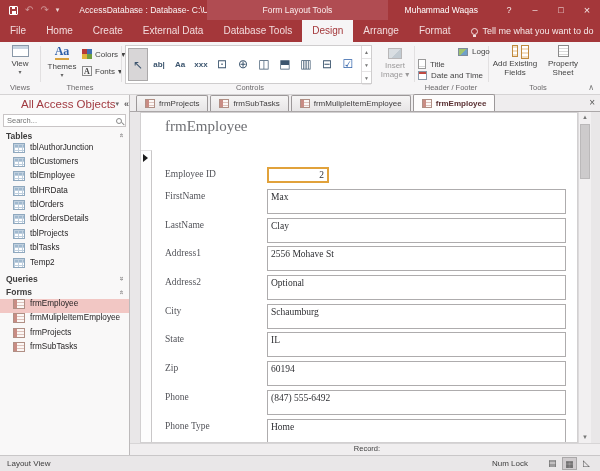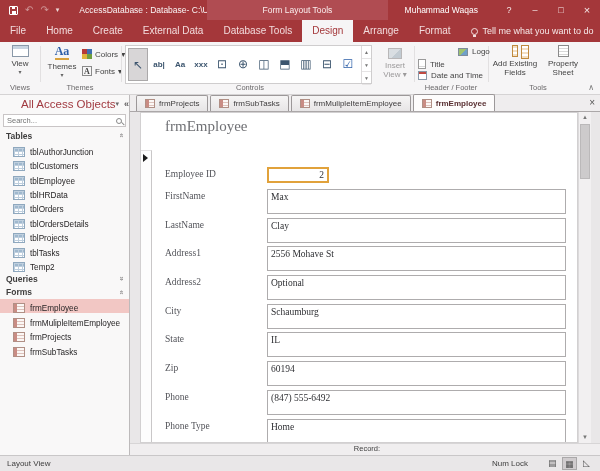--- a/index.html
+++ b/index.html
@@ -96,21 +96,21 @@
                display:flex; align-items:center; padding:0 3px; }
   .np-search input { flex:1; border:none; outline:none; font-size:7.5px; color:#444; font-family:inherit; background:transparent; }
   .magnifier { width:6px; height:6px; border:1px solid #8A8A8A; border-radius:50%; position:relative; }
   .magnifier::after { content:""; position:absolute; width:3.5px; height:1px; background:#8A8A8A;
                       transform:rotate(45deg); right:-3px; bottom:-1px; }
   .np-group-hd { display:flex; align-items:center; height:13.5px; padding:0 6px; font-size:8.5px; font-weight:bold; color:#3F3E3E; }
   .np-group-hd .gname { flex:1; }
   .chev { font-size:8px; color:#8A8889; display:inline-block; }
   .chev.up { transform:rotate(90deg); }
   .chev.down { transform:rotate(-90deg); }
-  .np-item { display:flex; align-items:flex-end; gap:5px; height:14.4px; padding-left:13px; font-size:8.2px; color:#211F20; }
+  .np-item { display:flex; align-items:flex-start; gap:5px; height:14.4px; padding-left:13px; font-size:8.2px; color:#211F20; }
   .np-item.sel { background:#F2C7C4; }
   .icon-table { width:12px; height:10px; border:1px solid #8FA8BE; flex:0 0 auto;
     background:repeating-linear-gradient(to right,#BFCFDE 0 1px,transparent 1px 4px),
                repeating-linear-gradient(to bottom,#BFCFDE 0 1px,transparent 1px 3px),
                linear-gradient(#9FB8CE 0 3px,#fff 3px); }
   .icon-form { width:12px; height:10px; border:1px solid #B08F85; flex:0 0 auto;
     background:linear-gradient(to right,#C98C84 0 3px,transparent 3px),
                repeating-linear-gradient(to bottom,transparent 0 2px,#DDC2BC 2px 3px),#FBF7F5; }
   .dtab .icon-form { width:10px; height:9px; }
 
@@ -251,21 +251,21 @@
         <span>▲</span>
         <span>▼</span>
         <span>▼</span>
       </div>
     </div>
     <div class="grp-label" style="left:160px; width:180px;">Controls</div>
 
     <div class="insert-img">
       <div class="icon-image"></div>
       <div>Insert</div>
-      <div>View ▾</div>
+      <div>Image ▾</div>
     </div>
     <div class="rsep" style="left:414px;"></div>
 
     <div></div>
     <div class="grp-label" style="left:414px; width:74px;">Header / Footer</div>
     <div class="rsep" style="left:488px;"></div>
 
     <div></div>
     <div class="grp-label" style="left:492px; width:92px;">Tools</div>
 

